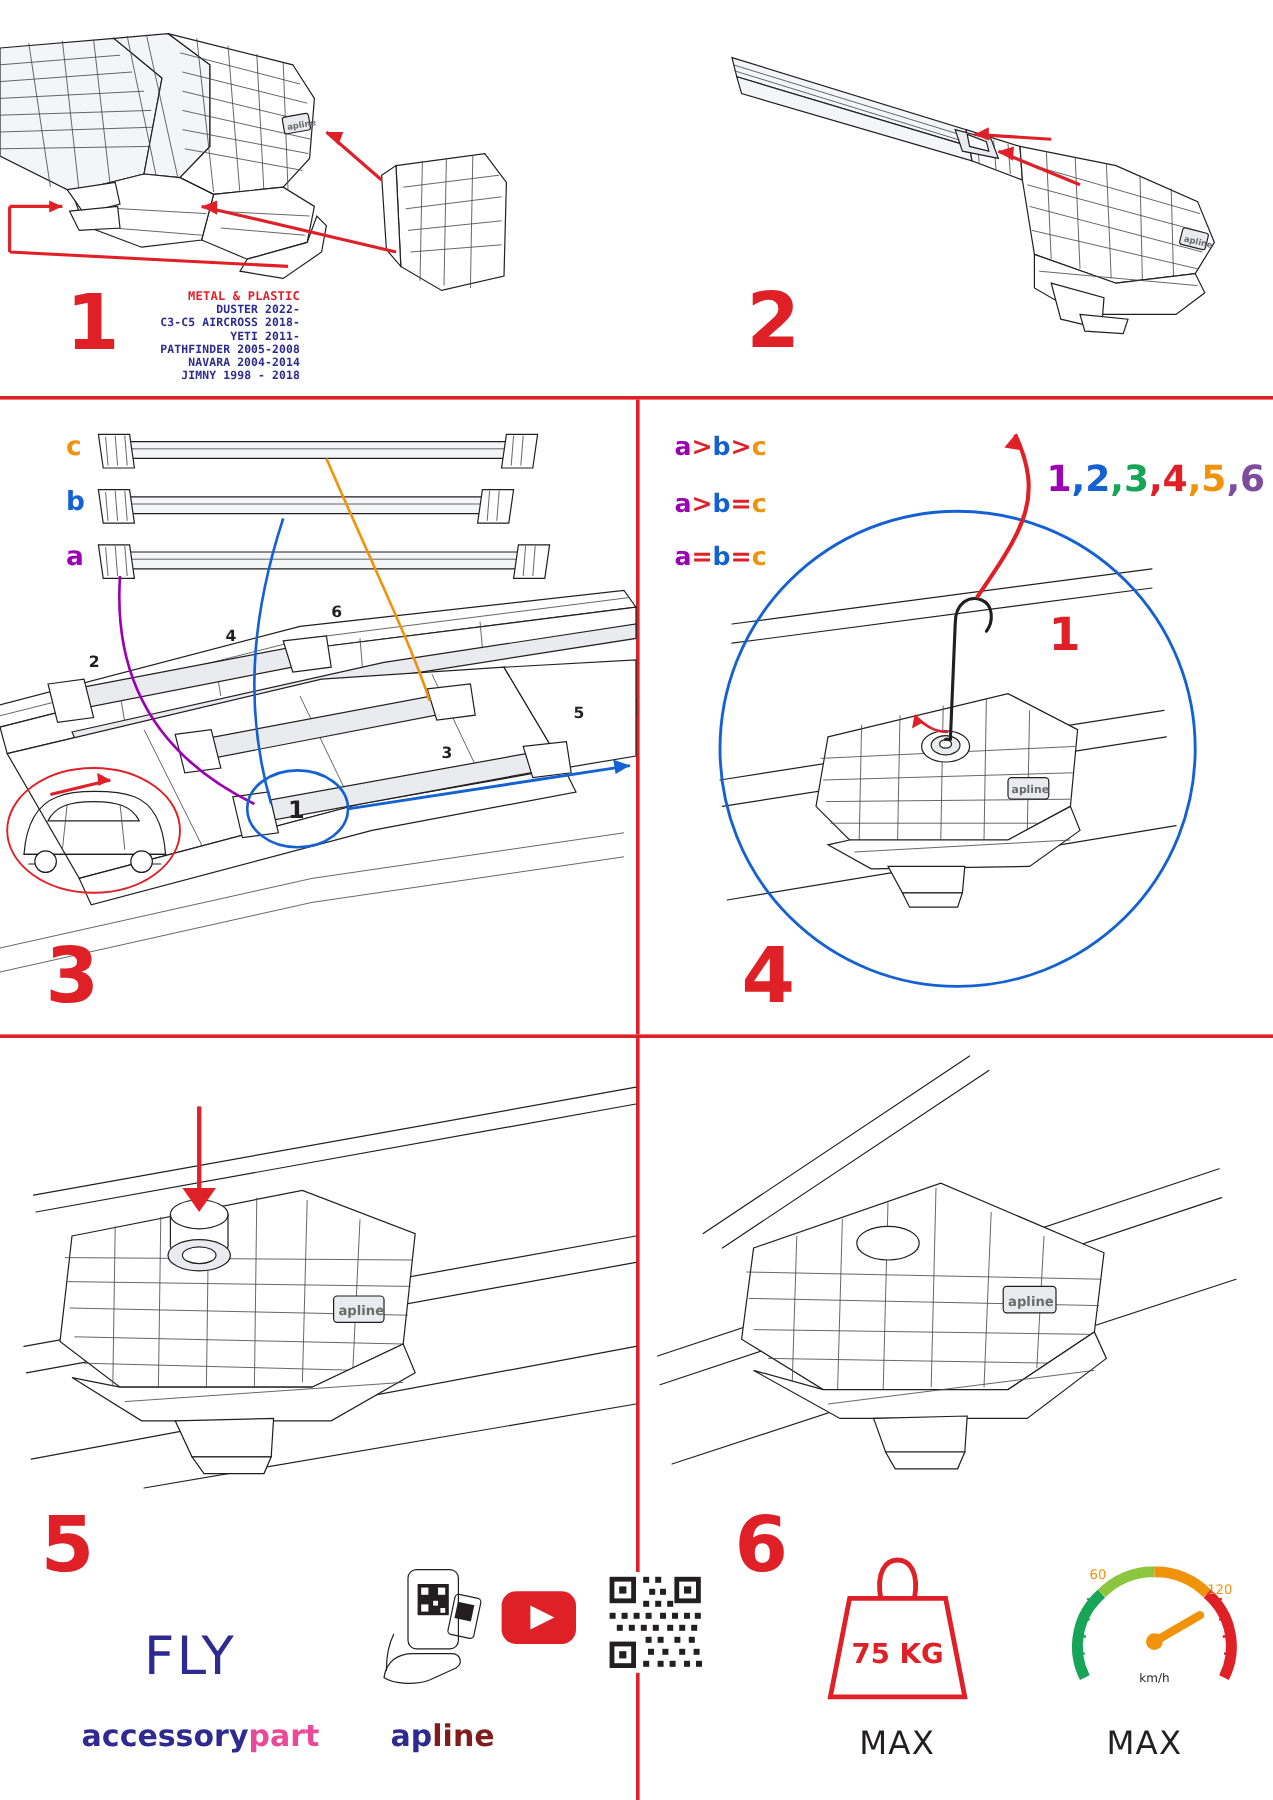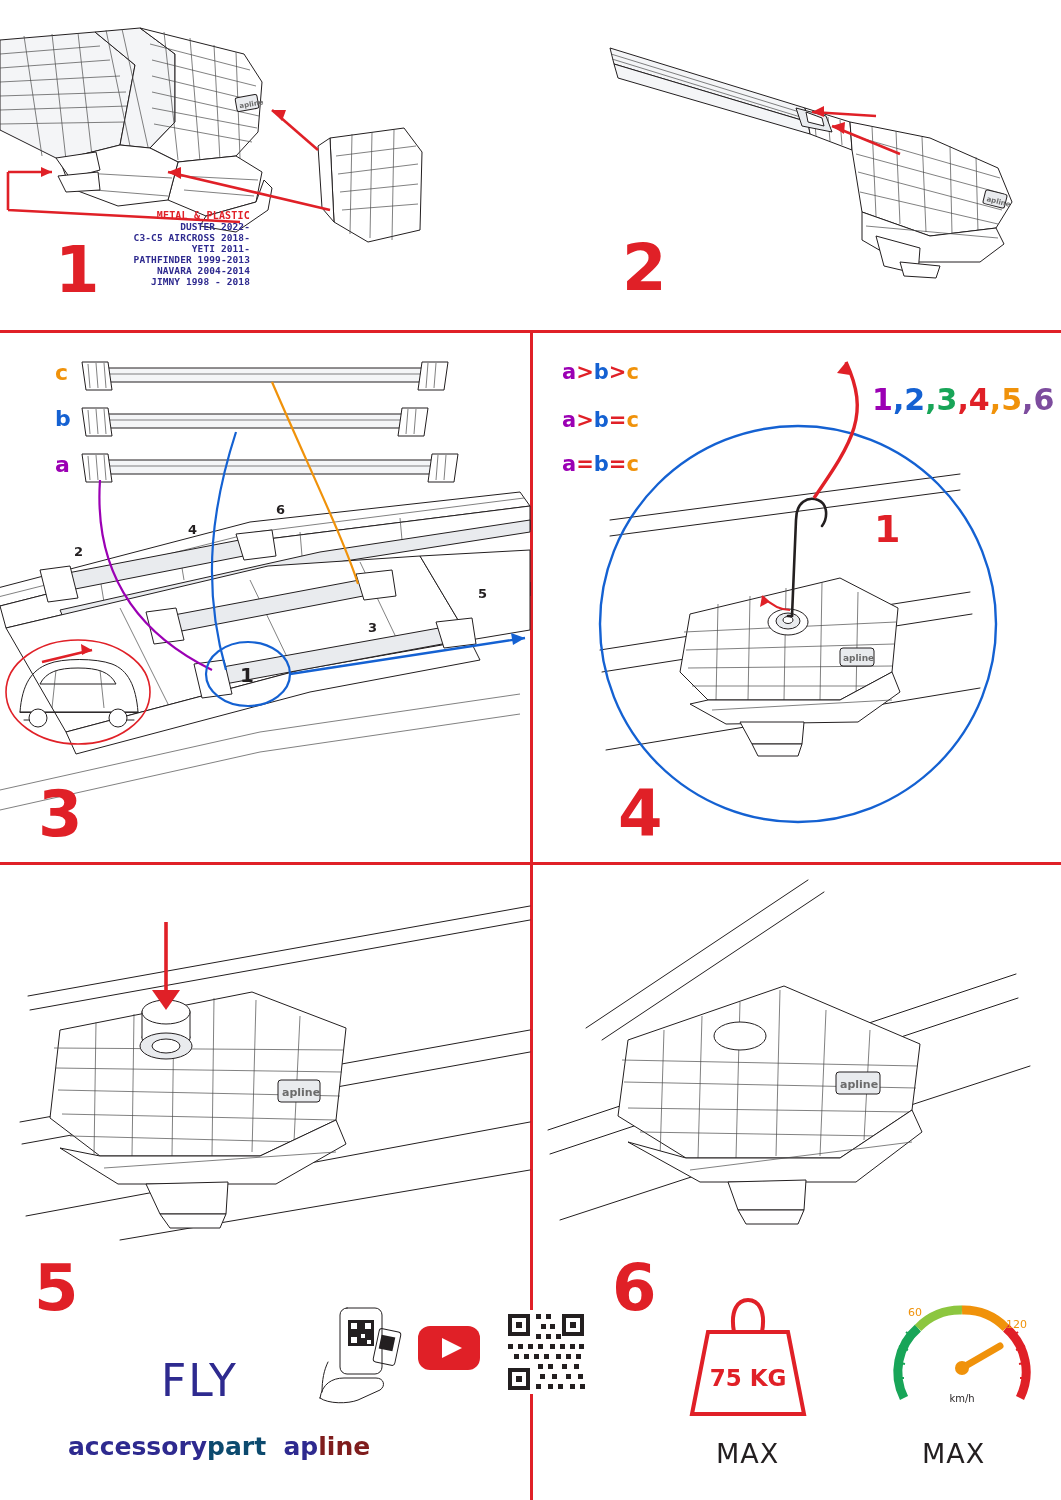--- a/index.html
+++ b/index.html
@@ -16,40 +16,40 @@
   .ln-g{fill:#f4f5f7;stroke:#231f20;stroke-width:1;}
   .ln-d{fill:#e9ebee;stroke:#231f20;stroke-width:1;}
   .red{fill:none;stroke:#e02027;stroke-width:2.6;}
   .redf{fill:#e02027;}
   .blue{fill:none;stroke:#1461d2;stroke-width:2.4;}
   .bluef{fill:#1461d2;}
   .step-num{position:absolute;font-family:"DejaVu Sans", sans-serif;font-weight:700;
         font-size:64px;line-height:1;color:#e02027;}
   .metal{position:absolute;text-align:right;font-family:"DejaVu Sans Mono", monospace;
         font-weight:700;}
-  .metal .hdr{color:#e02027;font-size:10px;letter-spacing:.2px;}
+  .metal .hdr{color:#e02027;font-size:10px;letter-spacing:.2px;margin-top:32px;}
   .metal .row{color:#2e2a8f;font-size:9.5px;letter-spacing:.1px;white-space:nowrap;}
   .abc{position:absolute;font-family:"DejaVu Sans", sans-serif;font-weight:700;font-size:22px;}
   .eq{position:absolute;font-family:"DejaVu Sans", sans-serif;font-weight:700;font-size:21px;}
   .eq .a{color:#9b00b4;}
   .eq .b{color:#1461d2;}
   .eq .c{color:#f0920a;}
   .eq .op{color:#e02027;}
   .seq{position:absolute;font-family:"DejaVu Sans", sans-serif;font-weight:700;font-size:30px;}
   .seq .one{color:#9b00b4;}
   .seq .two{color:#1461d2;}
   .seq .three{color:#18a558;}
   .seq .four{color:#e02027;}
   .seq .five{color:#f0920a;}
   .seq .six{color:#7d4c9e;}
   .brand{position:absolute;}
-  .fly{font-family:"DejaVu Sans", sans-serif;font-weight:400;font-size:44px;color:#2e2a8f;letter-spacing:2px;margin-left:41px;}
+  .fly{font-family:"DejaVu Sans", sans-serif;font-weight:400;font-size:44px;color:#2e2a8f;letter-spacing:2px;}
   .acc{font-family:"DejaVu Sans", sans-serif;font-weight:700;font-size:25px;color:#2e2a8f;}
-  .acc .part{color:#0c4a6e;text-align:right;}
-  .acc .ap{color:#2e2a8f;}
+  .acc .part{color:#ec4899;text-align:right;}
+  .acc .ap{color:#2e2a8f;margin-left:42px;}
   .acc .line{color:#7f1d1d;}
   .maxlbl{position:absolute;font-family:"DejaVu Sans", sans-serif;font-weight:400;
         font-size:27px;color:#231f20;letter-spacing:1px;}
   .kg{font-family:"DejaVu Sans", sans-serif;font-weight:700;font-size:23px;fill:#e02027;}
   .spd-t{font-family:"DejaVu Sans", sans-serif;font-size:11px;fill:#f0920a;}
   .spd-u{font-family:"DejaVu Sans", sans-serif;font-size:10px;fill:#231f20;}
   .logo-txt{font-family:"DejaVu Sans", sans-serif;font-weight:700;font-size:7px;fill:#6b6b6b;}
   .num-sm{font-family:"DejaVu Sans", sans-serif;font-weight:700;font-size:13px;fill:#231f20;}
   .circ-one{font-family:"DejaVu Sans", sans-serif;font-weight:700;font-size:20px;fill:#231f20;}
   .big-one{font-family:"DejaVu Sans", sans-serif;font-weight:700;font-size:38px;fill:#e02027;}
@@ -108,21 +108,21 @@
         <path class="red" d="M8 162 L52 162 M8 162 L8 200 M8 200 L240 212"></path>
         <path class="redf" d="M52 162 l-11 -5 l0 10 z"></path>
       </g>
     </svg>
   </div>
   <div class="metal" style="left:60px;top:210px;width:190px">
     <div class="hdr">METAL &amp; PLASTIC</div>
     <div class="row">DUSTER 2022-</div>
     <div class="row">C3-C5 AIRCROSS 2018-</div>
     <div class="row">YETI 2011-</div>
-    <div class="row">PATHFINDER 1999-2013</div>
+    <div class="row">PATHFINDER 2005-2008</div>
     <div class="row">NAVARA 2004-2014</div>
     <div class="row">JIMNY 1998 - 2018</div>
   </div>
   <div class="step-num" style="left:55px;top:238px">1</div>
 
   <div class="panel" style="left:600px;top:30px;width:460px;height:250px">
     <svg width="460" height="250" viewBox="0 0 460 250">
       <g>
         <path class="ln-g" d="M10 18 L205 78 L208 92 L14 34 Z"></path>
         <path class="ln-thin" d="M11 24 L206 84 M12 29 L207 89"></path>

